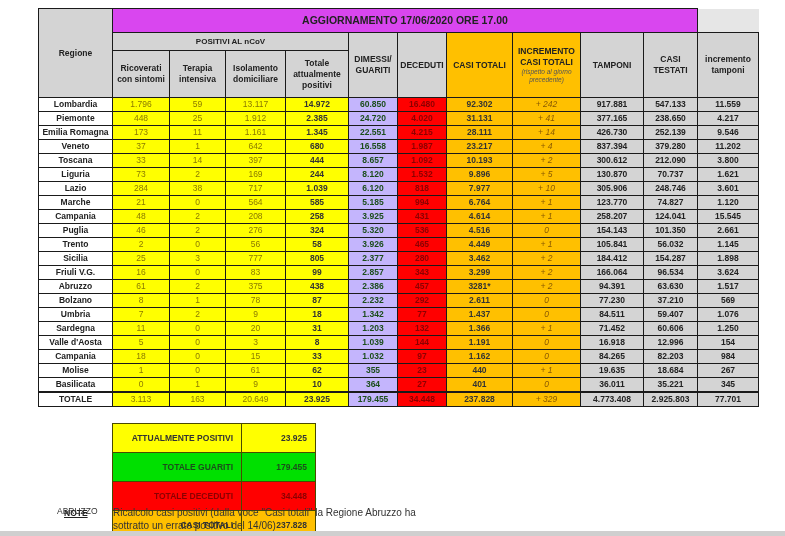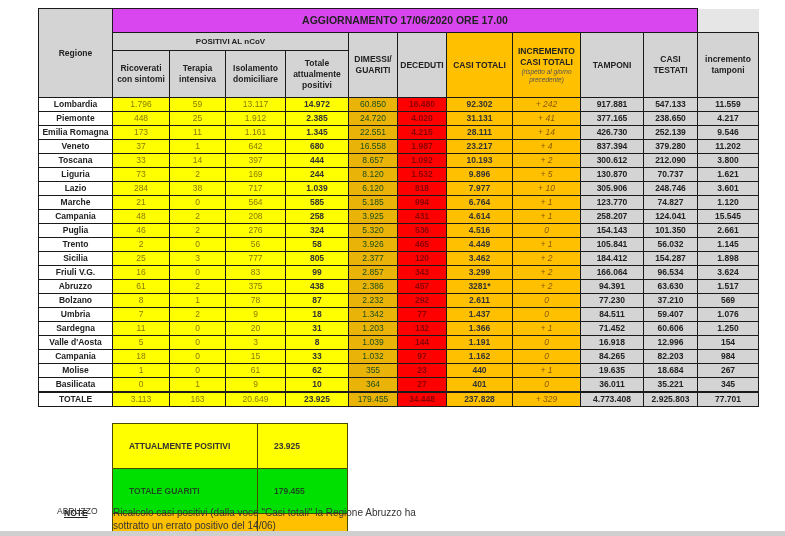--- a/index.html
+++ b/index.html
@@ -26,35 +26,35 @@
   .hdr-title { background:#d946ef; font-size:10.5px; height:23px; }
   .hdr-sub { height:17px; font-size:8px; }
   .hdr-col { height:46px; }
   .hdr-orange { background:#ffc000; }
   .hdr-light { background:#e6e6e6; border-top:none !important; border-right:none !important; }
   .hdr-orange .small-note { font-weight:normal; font-style:italic; font-size:6.5px; line-height:8px; display:block; color:#555; }
   .row td { height:13px; font-size:8.5px; line-height:13px; }
   .c-reg { background:#ffffff; font-weight:bold; color:#222; }
   .c-yel { background:#ffff00; color:#8a7a00; }
   .c-yel-b { background:#ffff00; color:#333; font-weight:bold; }
-  .c-grn { background:#eab308; color:#1b4d1b; font-weight:normal; }
+  .c-grn { background:#c4b5fd; color:#1b4d1b; font-weight:bold; }
   .c-red { background:#ff0000; color:#8b0000; font-weight:bold; }
   .c-org { background:#ffc000; color:#333; font-weight:bold; }
   .c-org-i { background:#ffc000; color:#8a5a00; font-style:italic; }
   .c-gry { background:#d4d4d4; color:#222; font-weight:bold; }
   .row-total td { border-top:2px solid #1a1a1a; }
 
   .summary {
     position:absolute; left:112px; top:423px;
     border-collapse:collapse;
   }
   .summary td {
     border:1px solid #4a4a00;
     height:12px; font-size:8.5px; line-height:12px;
-    font-weight:bold; text-align:left; padding:16px;
+    font-weight:bold; text-align:right; padding:8px;
   }
   .summary td.lbl { width:112px; }
   .summary td.val { width:57px; }
   .s-yel { background:#ffff00; color:#333; }
   .s-grn { background:#00e000; color:#1b4d1b; }
   .s-red { background:#ff0000; color:#8b0000; }
   .s-org { background:#ffc000; color:#333; }
 
   .note-title {
     position:absolute; left:64px; top:492px;
@@ -271,21 +271,21 @@
         <td class="c-gry">56.032</td>
         <td class="c-gry">1.145</td>
       </tr>
       <tr class="row ">
         <td class="c-reg">Sicilia</td>
         <td class="c-yel">25</td>
         <td class="c-yel">3</td>
         <td class="c-yel">777</td>
         <td class="c-yel-b">805</td>
         <td class="c-grn">2.377</td>
-        <td class="c-red">120</td>
+        <td class="c-red">280</td>
         <td class="c-org">3.462</td>
         <td class="c-org-i">+ 2</td>
         <td class="c-gry">184.412</td>
         <td class="c-gry">154.287</td>
         <td class="c-gry">1.898</td>
       </tr>
       <tr class="row ">
         <td class="c-reg">Friuli V.G.</td>
         <td class="c-yel">16</td>
         <td class="c-yel">0</td>
@@ -432,20 +432,24 @@
   <tbody id="summary-body">
       <tr>
         <td class="lbl s-yel">ATTUALMENTE POSITIVI</td>
         <td class="val s-yel">23.925</td>
       </tr>
       <tr>
         <td class="lbl s-grn">TOTALE GUARITI</td>
         <td class="val s-grn">179.455</td>
       </tr>
       <tr>
+        <td class="lbl s-red">TOTALE DECEDUTI</td>
+        <td class="val s-red">34.448</td>
+      </tr>
+      <tr>
         <td class="lbl s-org">CASI TOTALI</td>
         <td class="val s-org">237.828</td>
       </tr>
     </tbody>
 </table>
 
 <div class="note-title">NOTE</div>
 <div class="note-region">ABRUZZO</div>
 <div class="note-text">Ricalcolo casi positivi (dalla voce "Casi totali" la Regione Abruzzo ha sottratto  un errato positivo del 14/06)</div>
 <div class="bottom-bar"></div>

